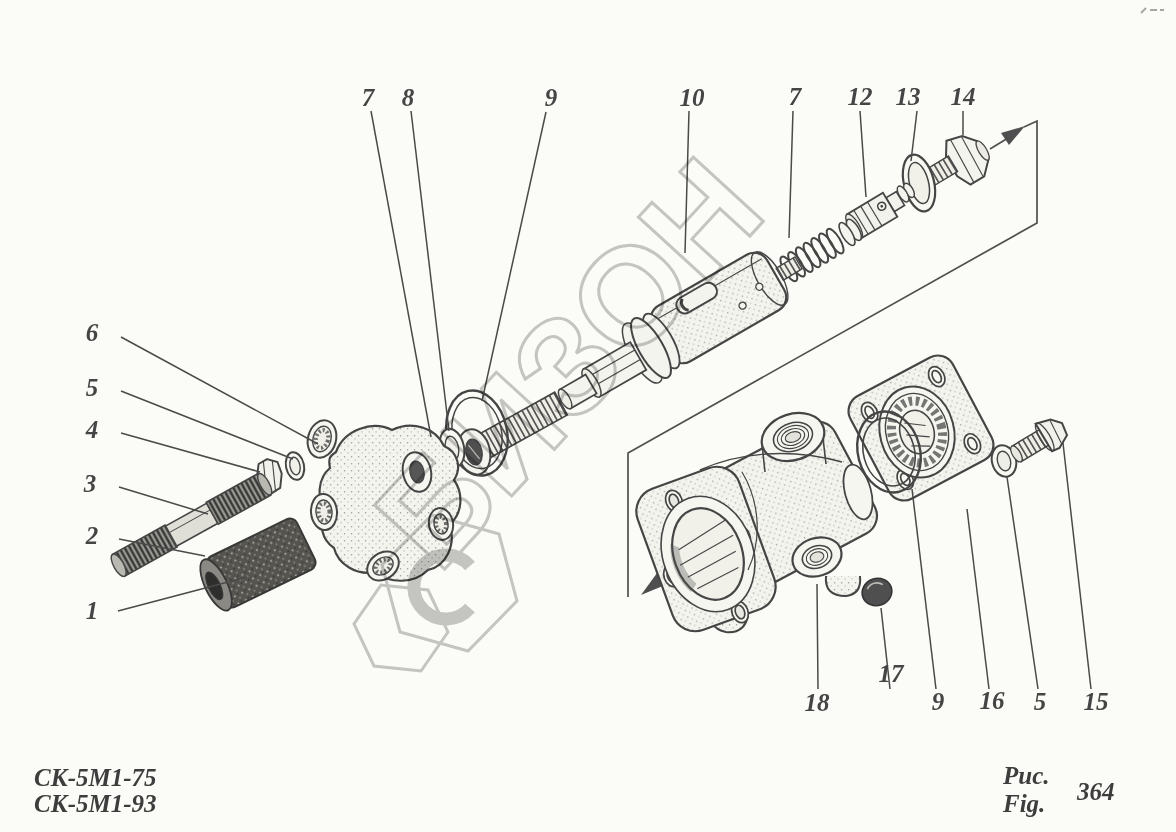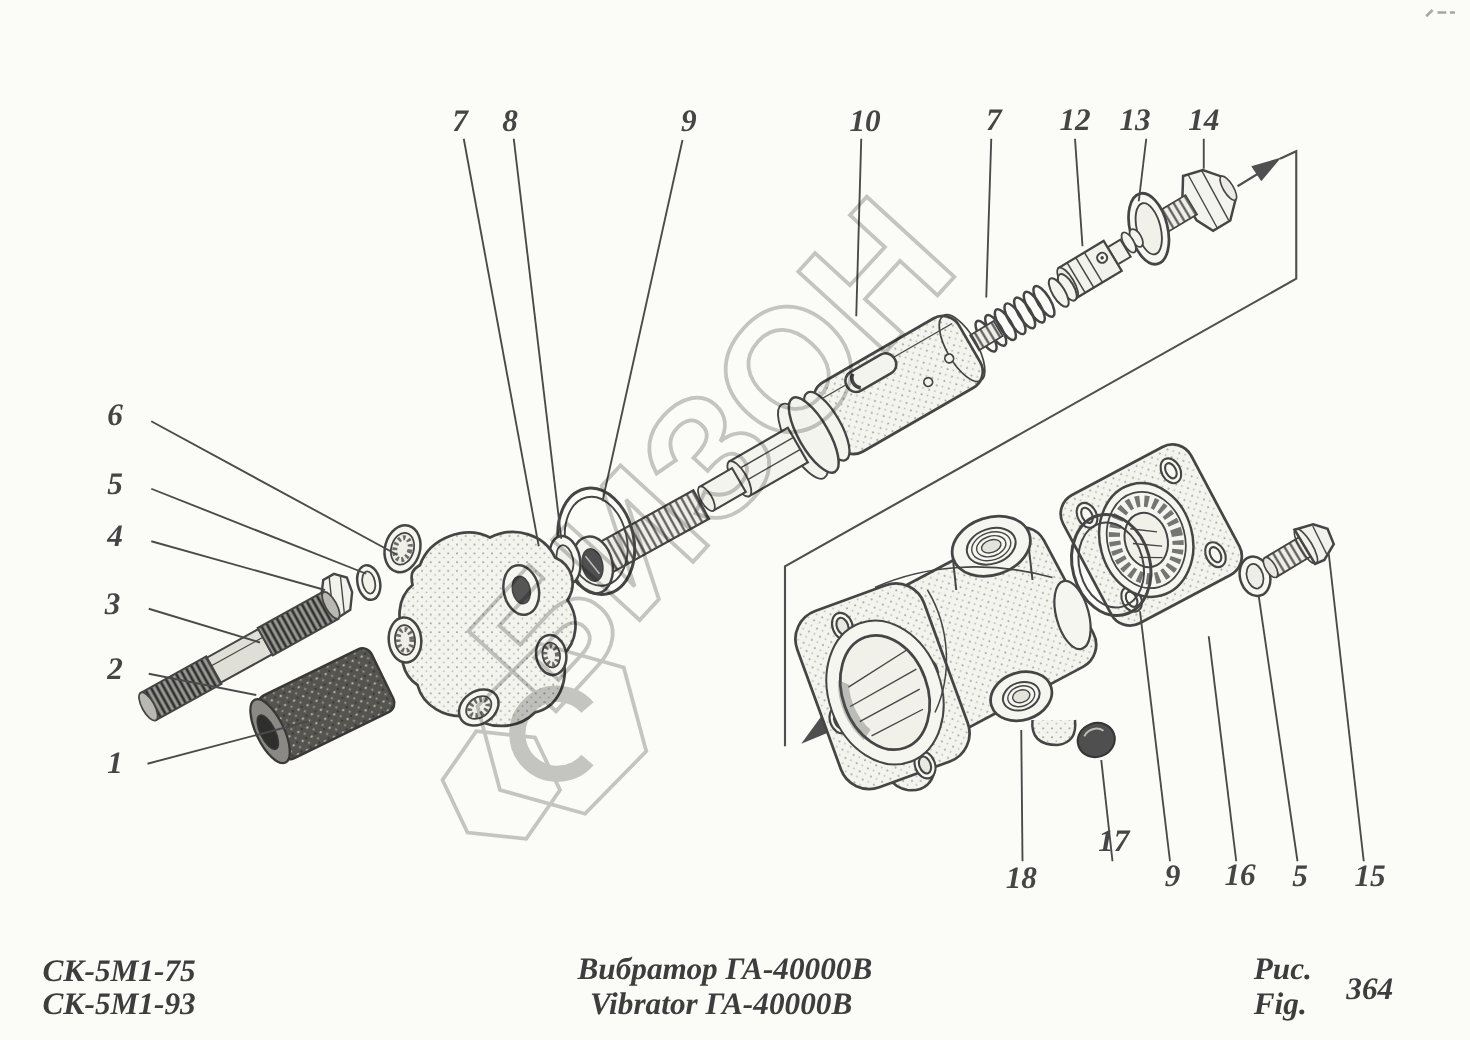--- a/index.html
+++ b/index.html
@@ -393,19 +393,17 @@
 
 <span class="co" style="left:817px;top:703px">18</span>
 <span class="co" style="left:891px;top:674px">17</span>
 <span class="co" style="left:938px;top:702px">9</span>
 <span class="co" style="left:992px;top:701px">16</span>
 <span class="co" style="left:1040px;top:702px">5</span>
 <span class="co" style="left:1096px;top:702px">15</span>
 
 <div class="cap" style="left:34px;top:764px">СК-5М1-75</div>
 <div class="cap" style="left:34px;top:790px">СК-5М1-93</div>
-<div class="cap" style="left:462px;top:762px">Вибратор ГА-40000В</div>
-<div class="cap" style="left:472px;top:790px">Vibrator ГА-40000В</div>
 <div class="cap" style="left:1003px;top:762px">Рис.</div>
 <div class="cap" style="left:1003px;top:790px">Fig.</div>
 <div class="cap" style="left:1077px;top:778px">364</div>
 
 </div>
 
 </body></html>

